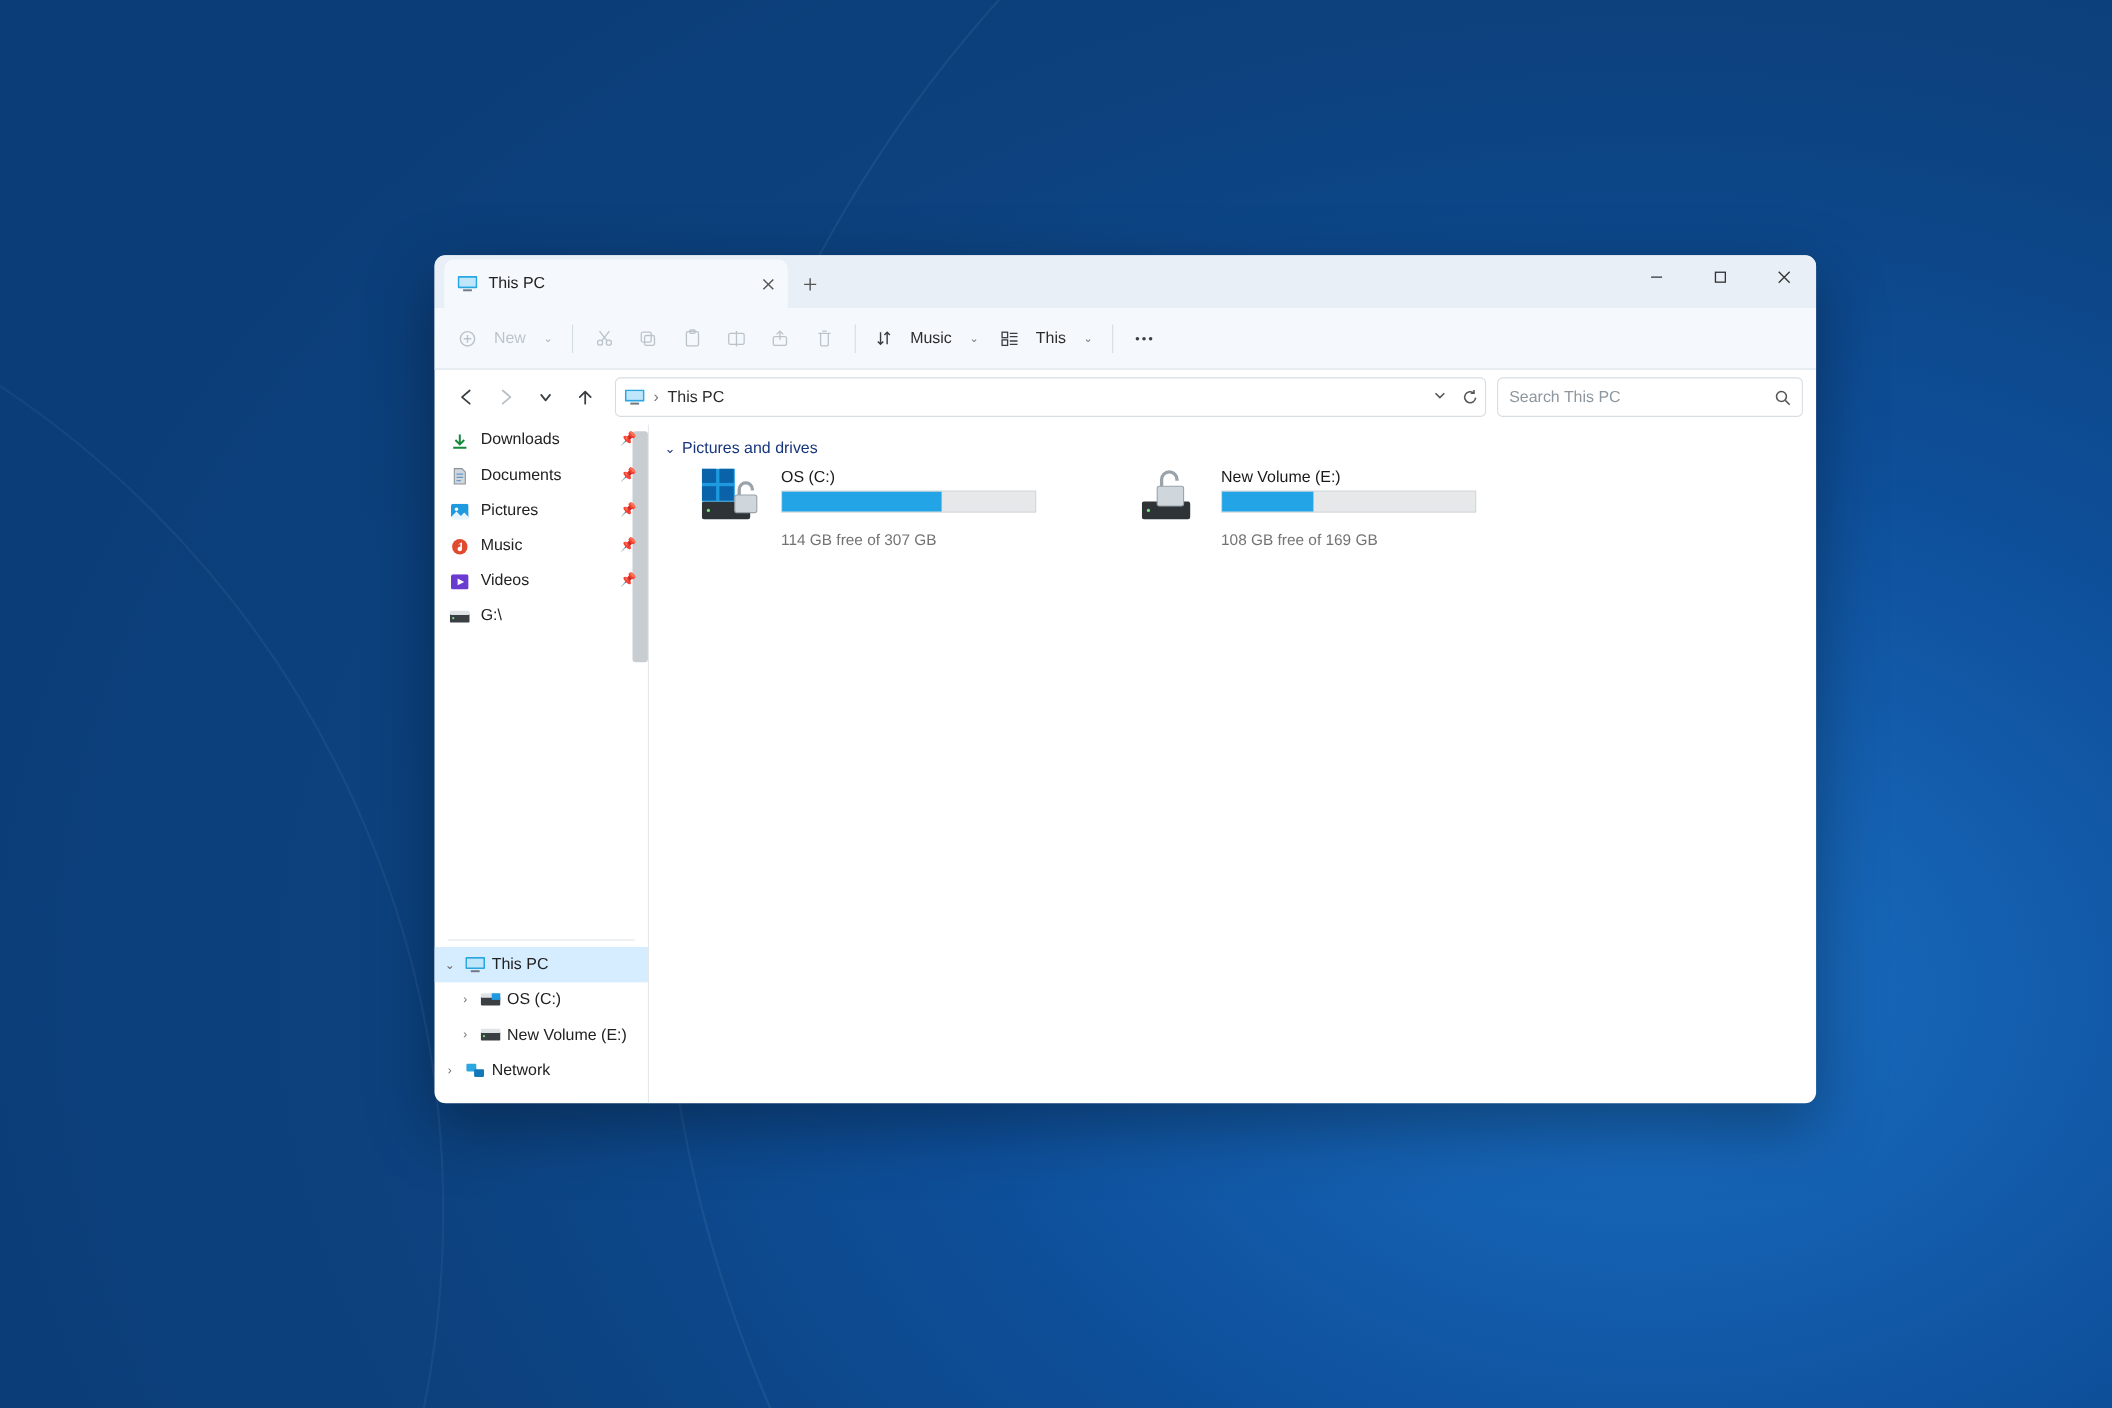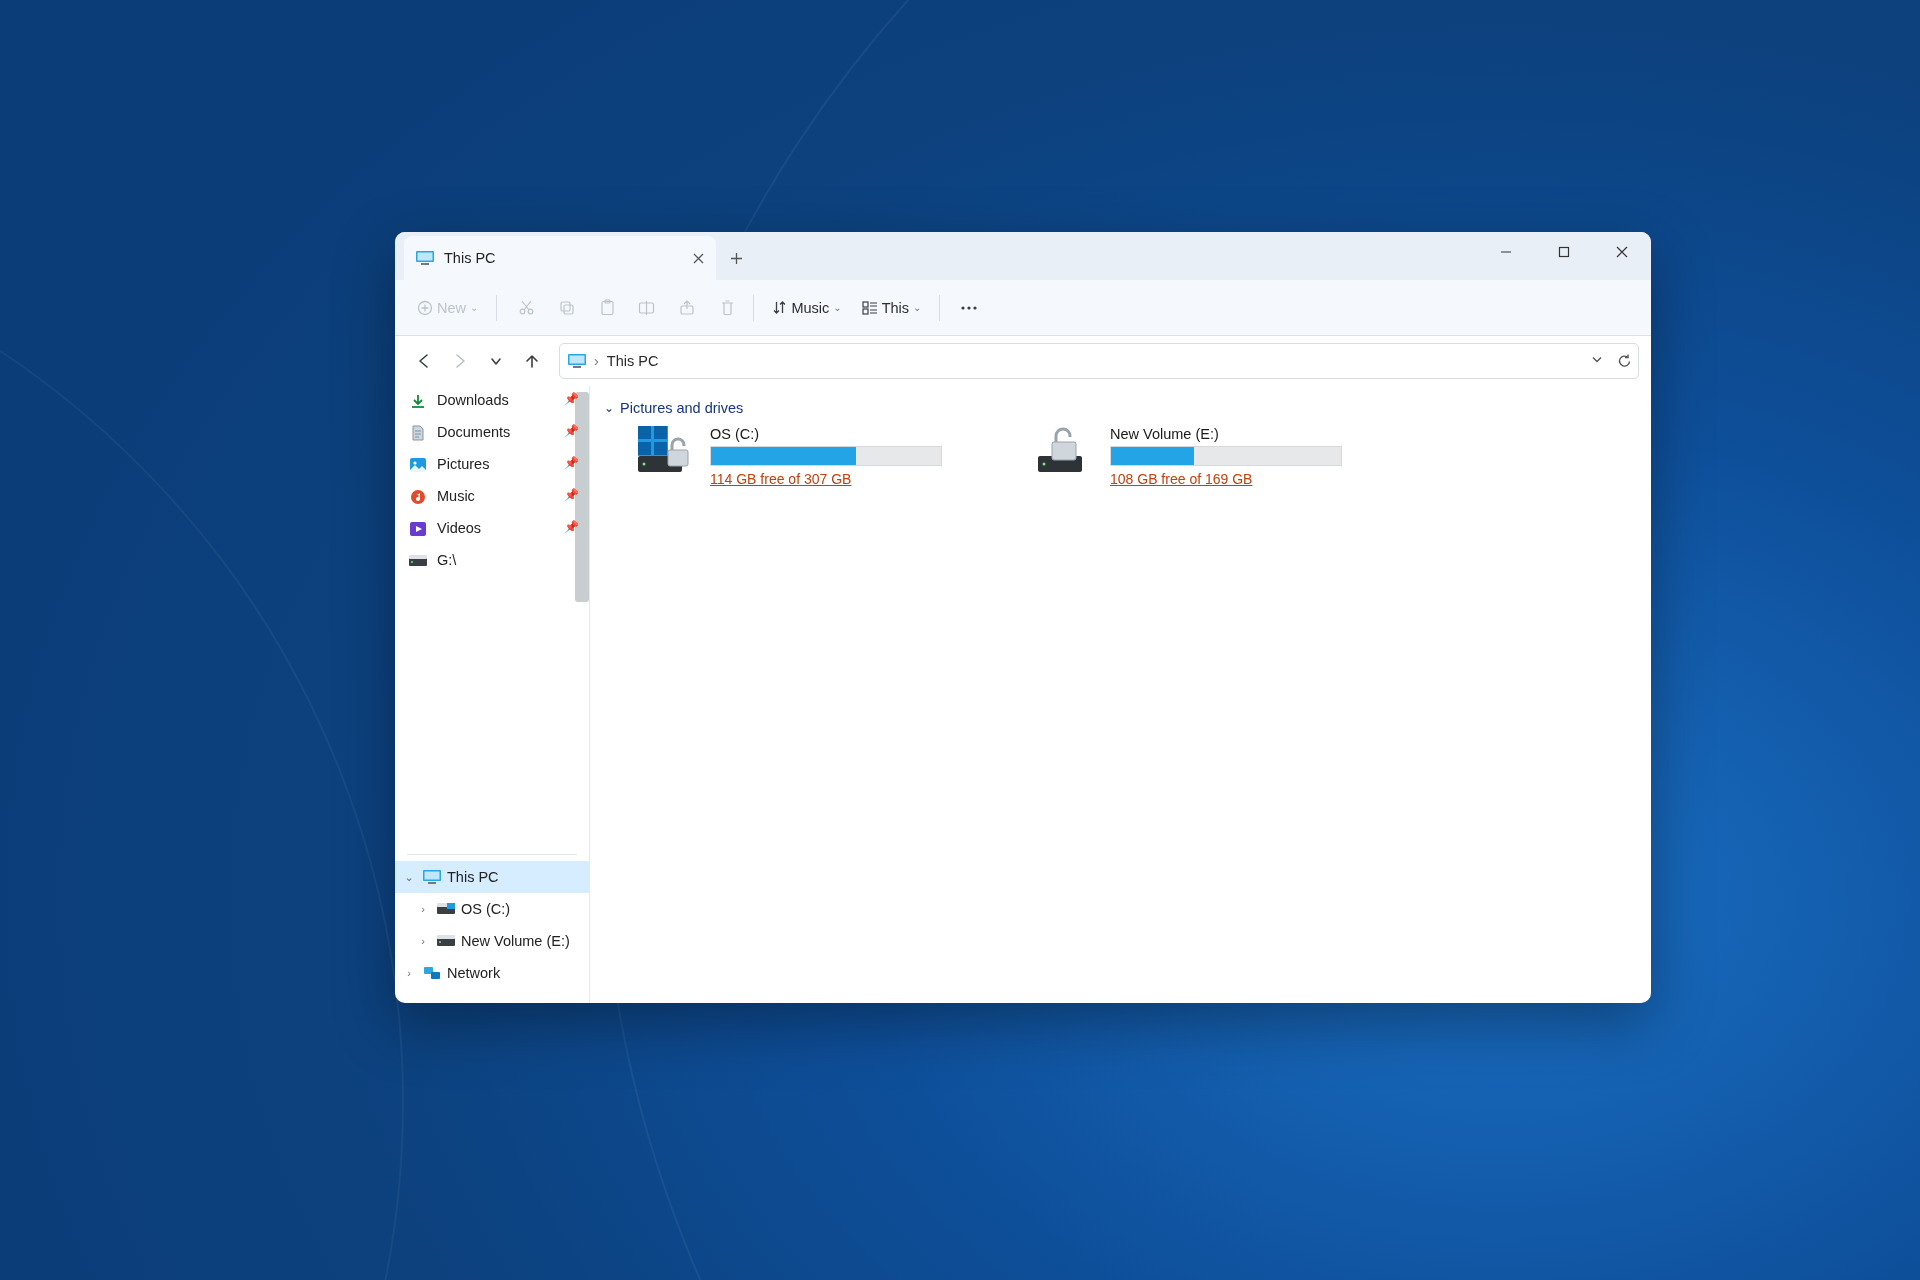--- a/index.html
+++ b/index.html
@@ -35,21 +35,21 @@
   .tab .tab-close{ position:absolute; right:10px; top:50%; transform:translateY(-50%); width:16px; height:16px; display:flex;align-items:center;justify-content:center; color:#555;}
   .new-tab{ width:40px; height:44px; display:flex;align-items:center;justify-content:center; color:#555;}
   .win-controls{ position:absolute; right:0; top:0; height:40px; display:flex;}
   .win-btn{ width:58px; height:40px; display:flex;align-items:center;justify-content:center; color:#333;}
 
   
   .toolbar{
     height:56px; background:#f5f9fd; border-bottom:1px solid #d7e1ea;
     display:flex; align-items:center; padding:0 14px; gap:4px;
   }
-  .tbtn{ height:36px; min-width:36px; padding:0 8px; border-radius:5px; display:flex;align-items:center;justify-content:flex-end; gap:4px; color:#6c7a86;}
+  .tbtn{ height:36px; min-width:36px; padding:0 8px; border-radius:5px; display:flex;align-items:center;justify-content:center; gap:16px; color:#6c7a86;}
   .tbtn.disabled{ opacity:.55;}
   .tbtn.labeled{ color:#2c2c2c; }
   .tbtn .chev{ font-size:10px; color:#6c7a86;}
   .vsep{ width:1px; height:26px; background:#d5dde5; margin:0 6px;}
   .tlabel{ font-size:14.5px;}
 
   
   .navrow{ height:50px; display:flex; align-items:center; padding:0 12px; gap:10px;}
   .navbtns{ display:flex; gap:2px;}
   .nbtn{ width:34px; height:34px; display:flex;align-items:center;justify-content:center; color:#4a4a4a; border-radius:4px;}
@@ -91,21 +91,21 @@
 
   .content{ flex:1; padding:12px 18px 0 18px; overflow:auto;}
   .group-header{ display:flex; align-items:center; gap:6px; color:#18367e; font-size:14.5px; margin:2px 0 10px -4px;}
   .group-header .gchev{ color:#18367e; font-size:12px;}
   .drives{ display:flex; gap:60px; flex-wrap:wrap; padding-left:30px;}
   .drive{ display:flex; gap:14px; width:340px;}
   .drive-icon{ width:58px; height:50px; position:relative;}
   .drive-body .name{ font-size:14.5px; color:#1a1a1a;}
   .bar{ width:232px; height:20px; background:#e6e8ea; margin-top:4px; border:1px solid #d5d9dc; position:relative;}
   .bar .fill{ position:absolute; left:0; top:0; bottom:0; background:#22a4e6;}
-  .free{ font-size:14px; color:#c2410c; margin-top:5px;text-decoration:underline;}
+  .free{ font-size:14px; color:#737373; margin-top:16px;}
 
   
   .status{ height:30px; border-top:1px solid #e6e9ec; display:flex; align-items:center; padding:0 10px; font-size:13.5px; color:#3a3f44;}
   .status .vsep2{ width:1px; height:16px; background:#d8dde2; margin:0 10px;}
   .status .spacer{ flex:1;}
   .view-toggle{ display:flex; gap:10px; color:#333;}
 
   svg{ display:block;}
 </style>
 </head>
@@ -265,20 +265,29 @@
               <path d="M2 4 L6 8 L10 4" fill="none" stroke="#555" stroke-width="1.4"></path>
             </svg>
           </span>
         <span>
             <svg width="15" height="15" viewBox="0 0 15 15">
               <path d="M12.5 8 A5 5 0 1 1 11 4" fill="none" stroke="#555" stroke-width="1.4"></path>
               <path d="M11 1 V4 H8" fill="none" stroke="#555" stroke-width="1.4"></path>
             </svg>
           </span>
       </span>
+    </div>
+    <div class="search">
+      <input placeholder="Search This PC" style="">
+      <span class="sicon">
+          <svg width="15" height="15" viewBox="0 0 15 15">
+            <circle cx="6.5" cy="6.5" r="4.5" fill="none" stroke="#555" stroke-width="1.4"></circle>
+            <path d="M10 10 L14 14" stroke="#555" stroke-width="1.4"></path>
+          </svg>
+        </span>
     </div>
   </div>
 
   <div class="body">
     <div class="sidebar">
       <div class="scrollbar"></div>
       <div class="quick">
         <div class="qitem">
           <span class="qicon">
               <svg width="16" height="16" viewBox="0 0 16 16">

